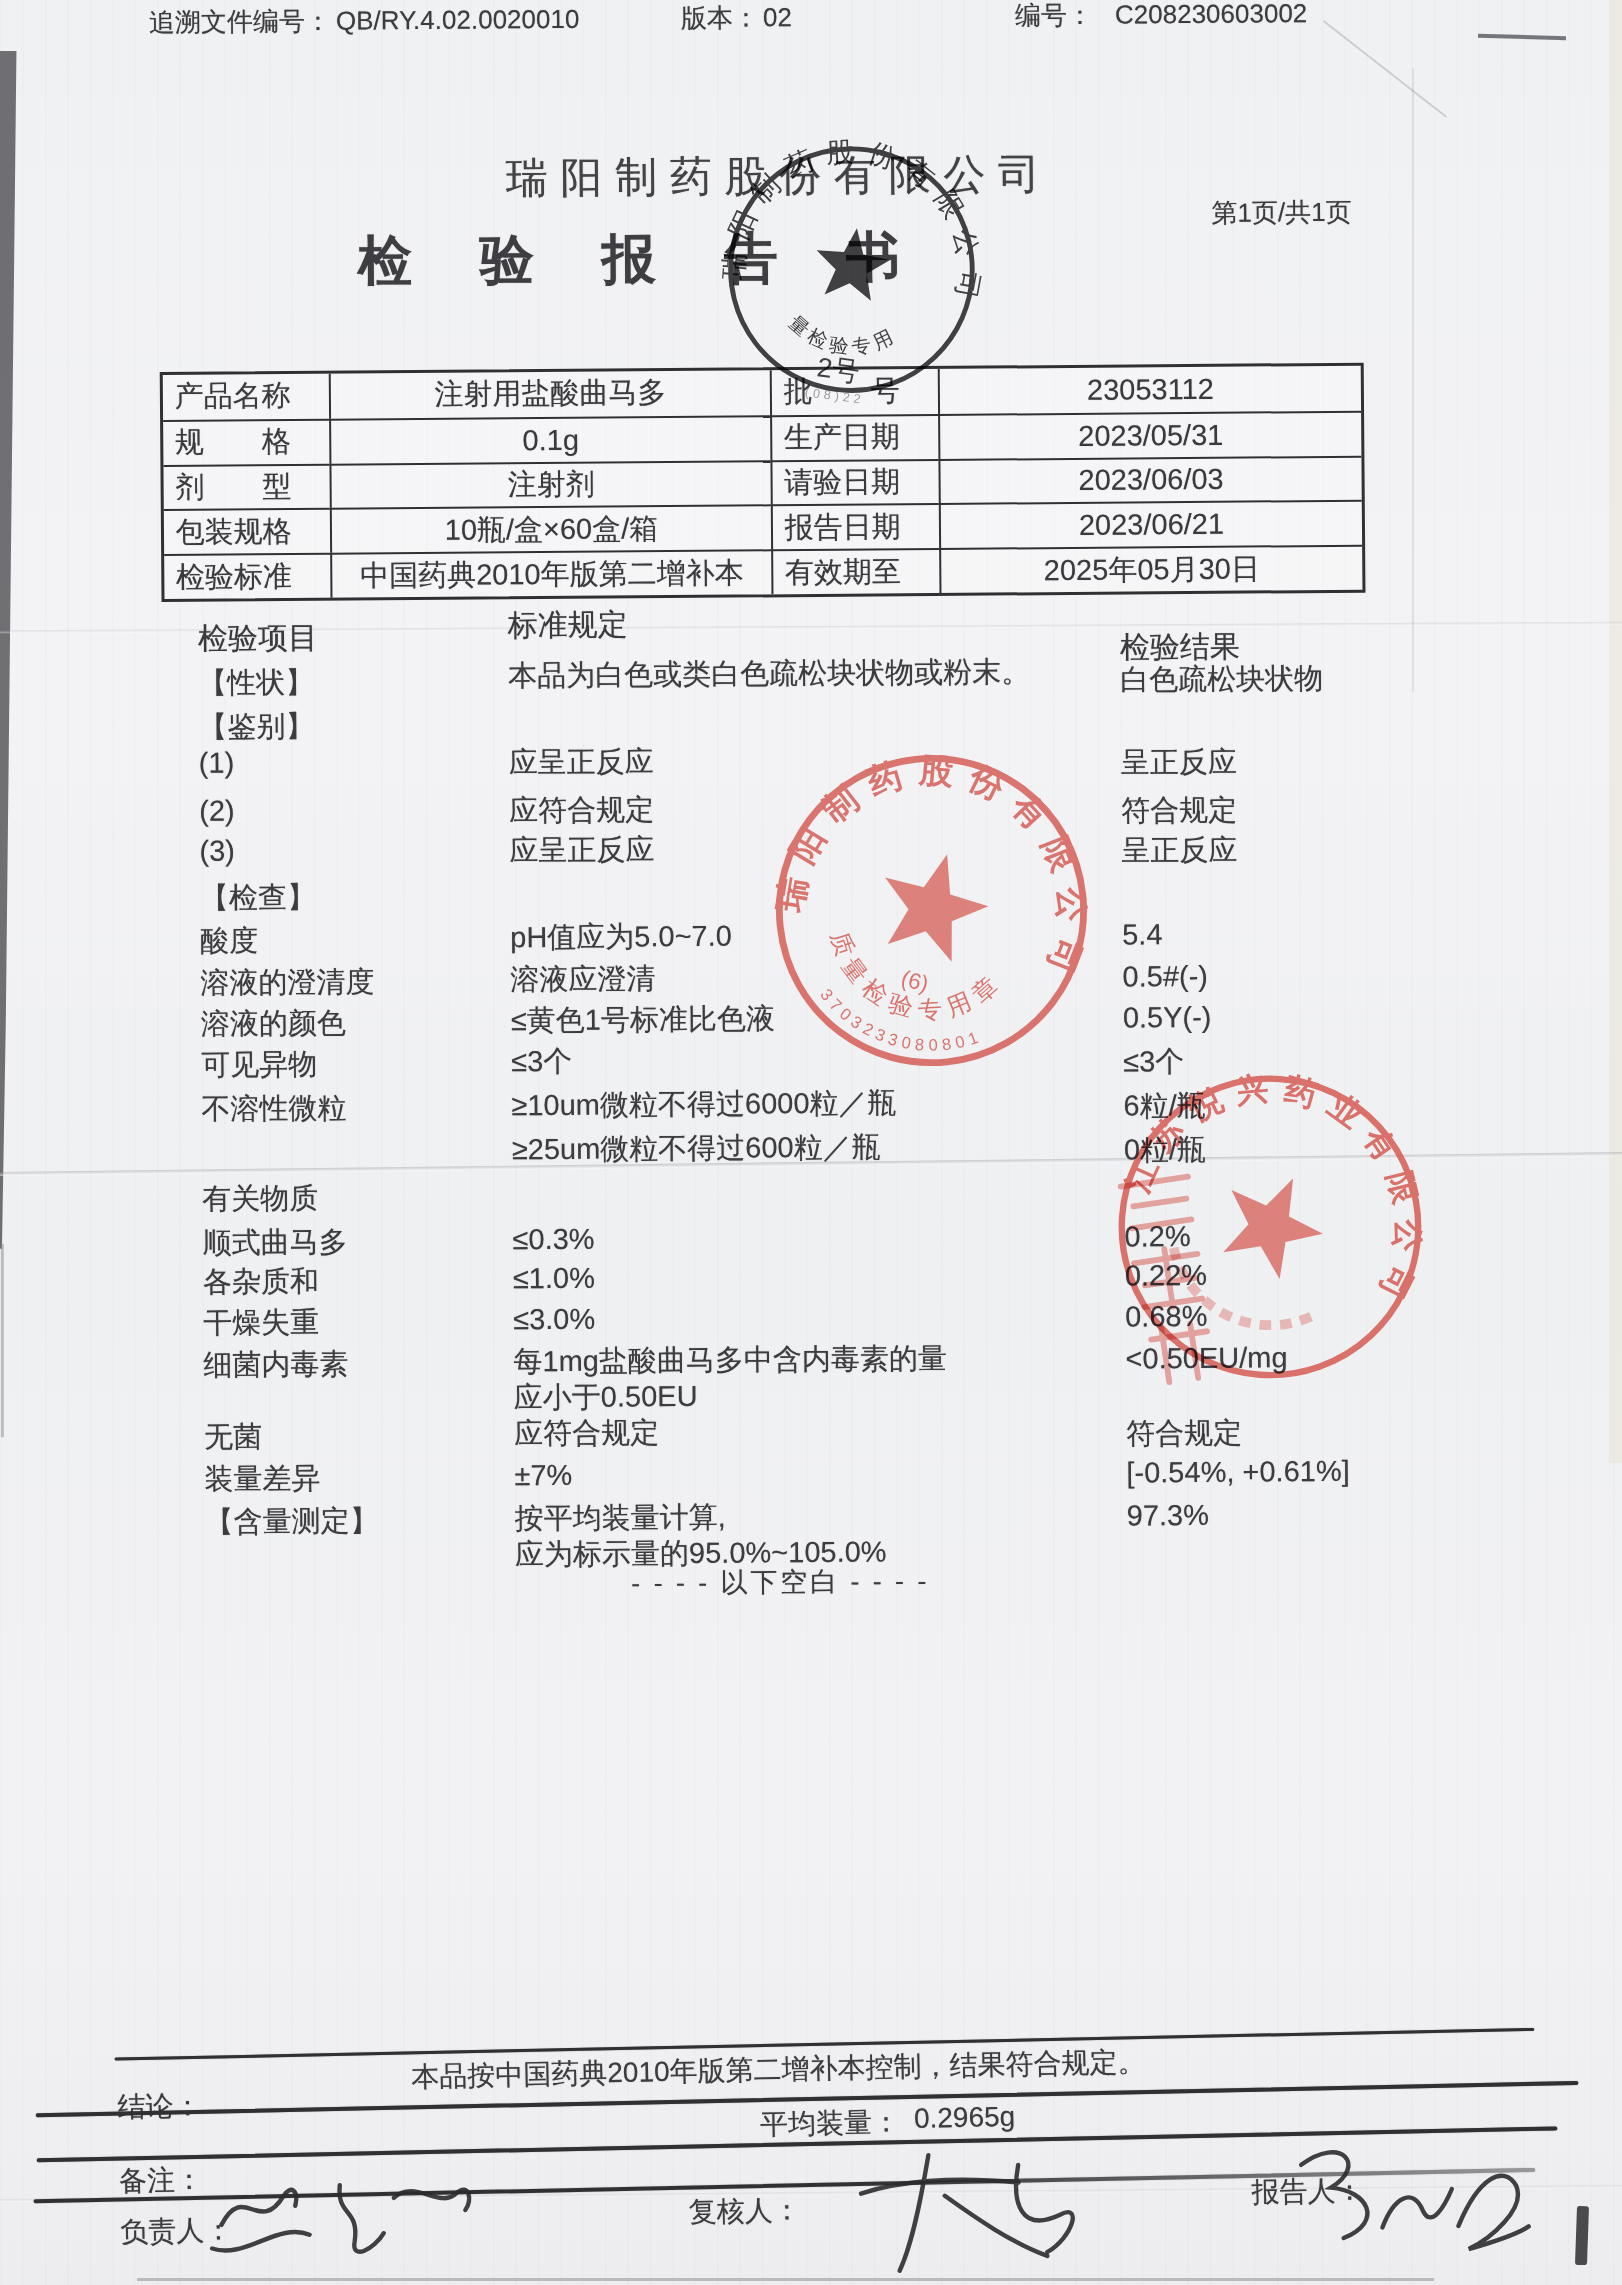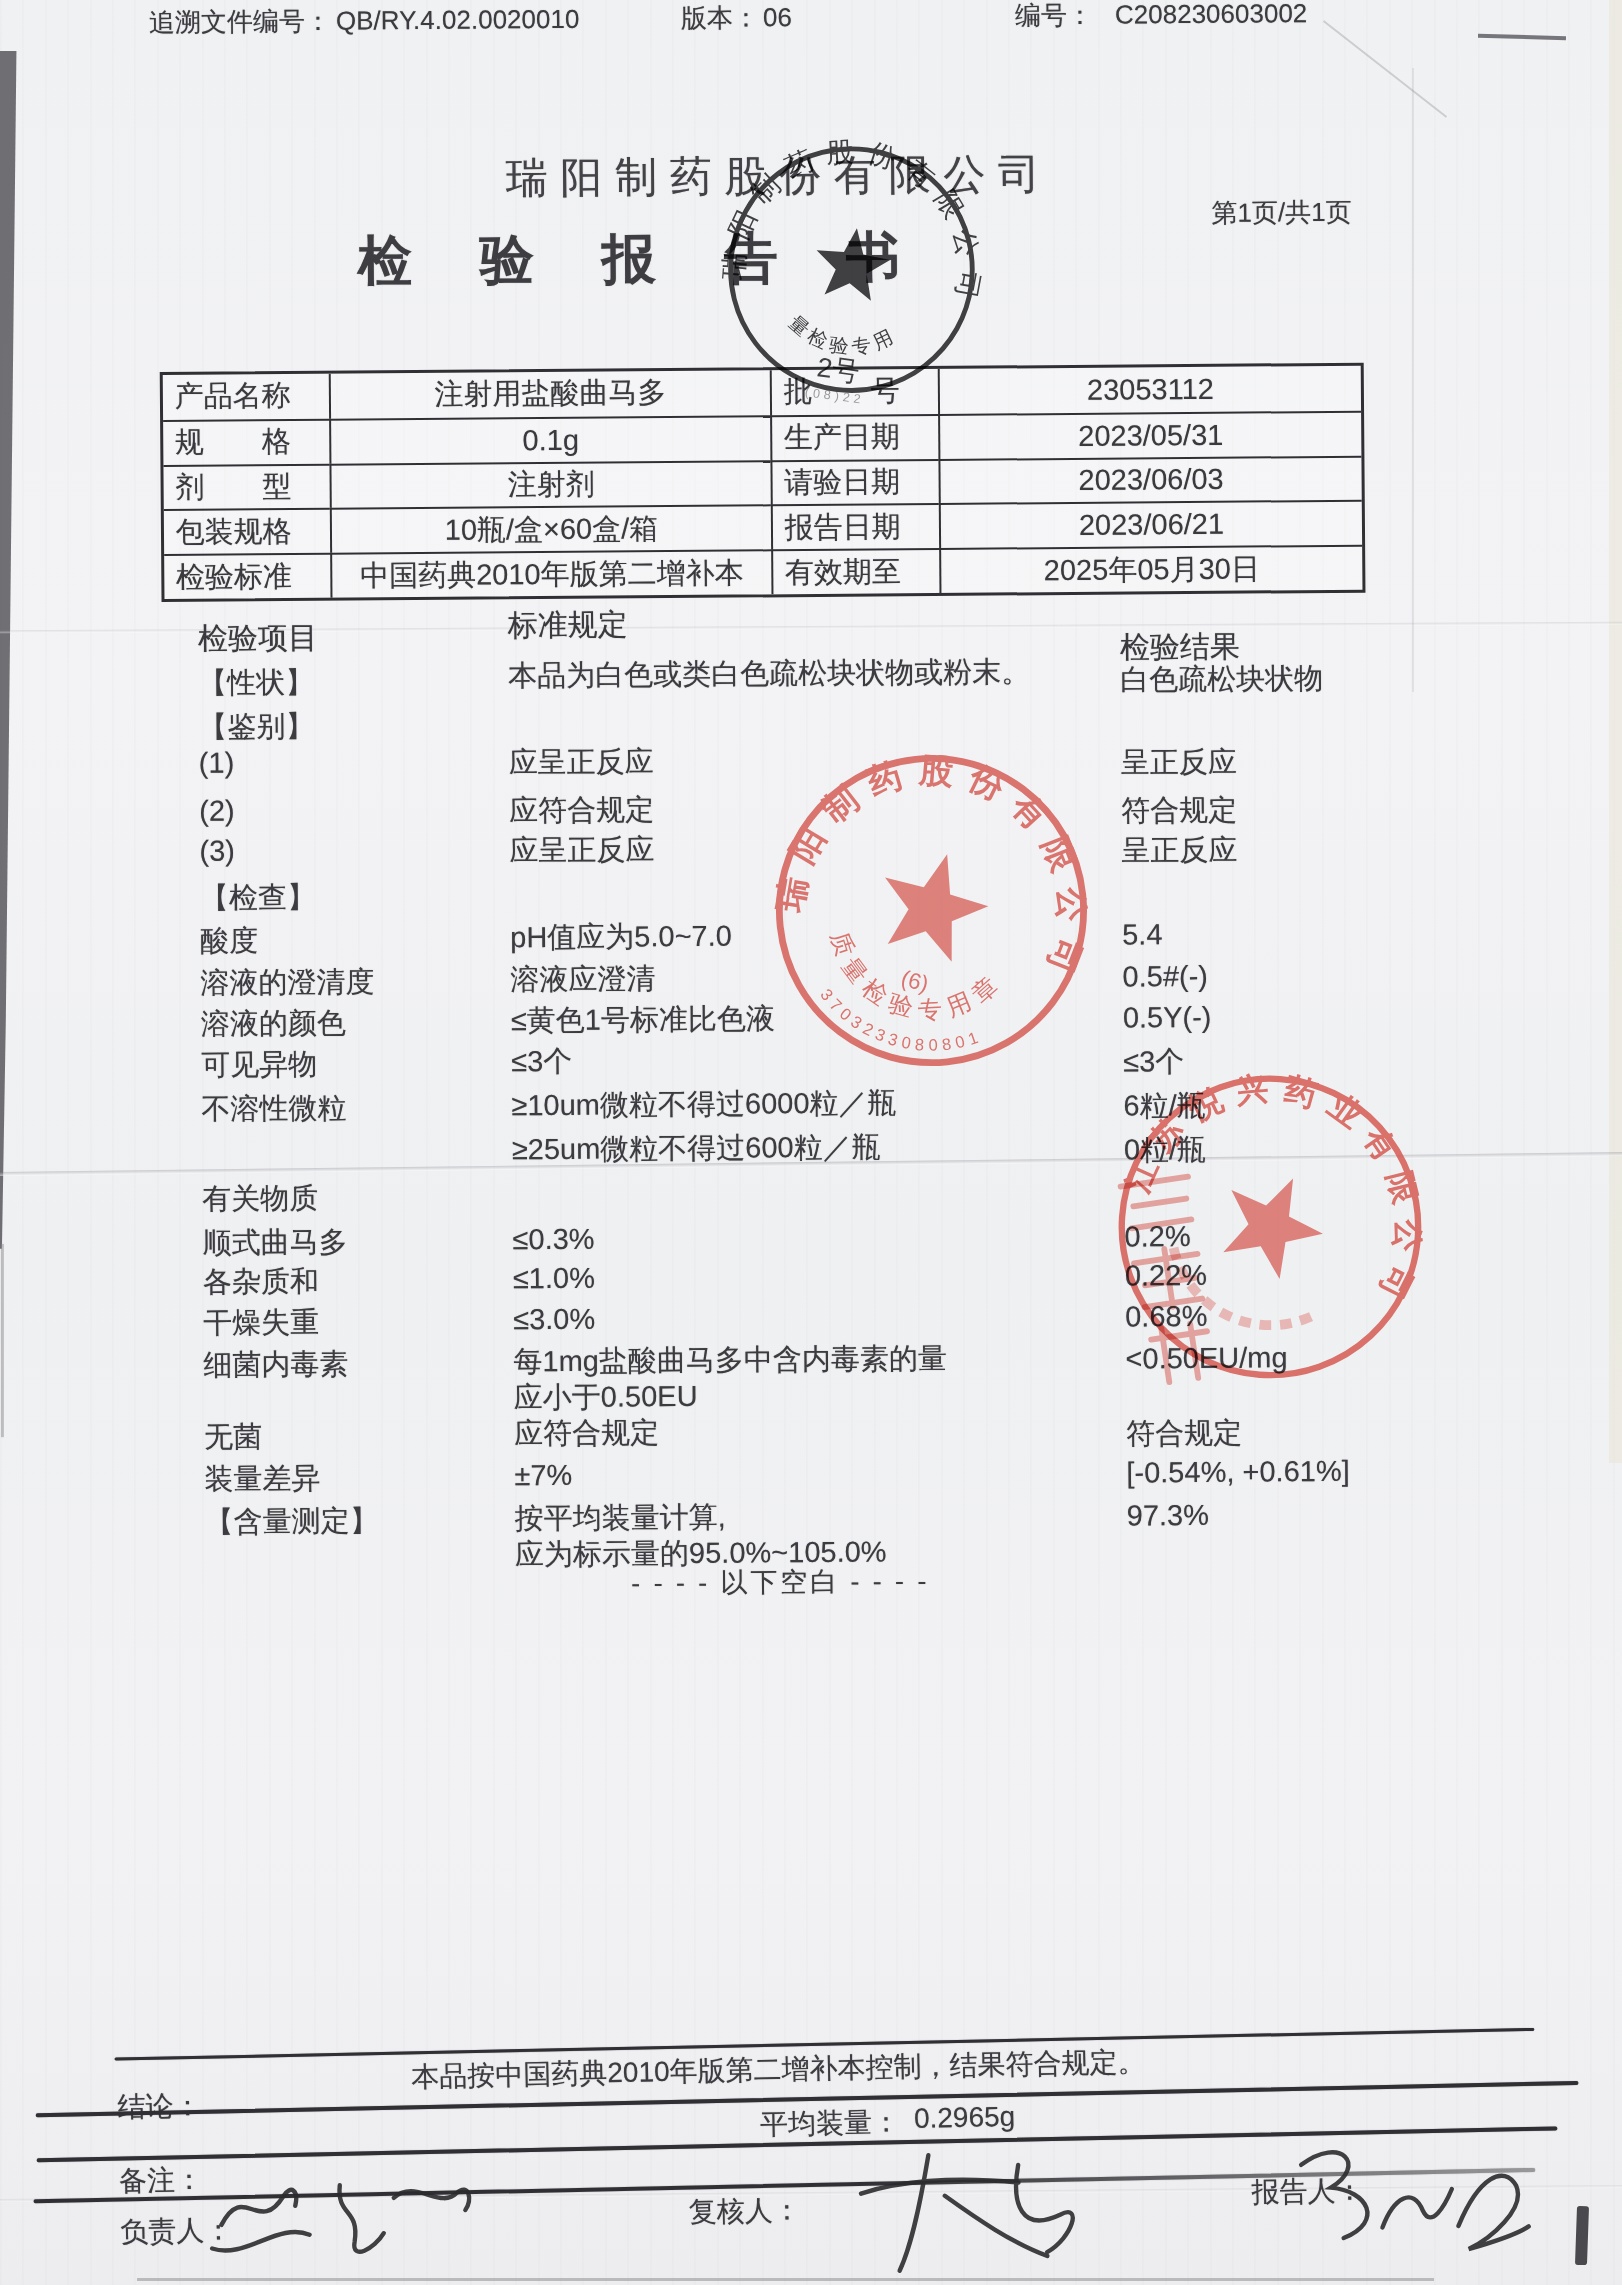--- a/index.html
+++ b/index.html
@@ -75,21 +75,21 @@
 <div class="rot">
 
   <div class="txt company">瑞阳制药股份有限公司</div>
   <div class="txt rtitle">检验报告书</div>
   <div class="txt pagelab">第1页/共1页</div>
 
   <div class="traceline">
     <span class="txt" style="left:156px;top:0;">追溯文件编号：</span>
     <span class="txt" style="left:343px;top:2px;">QB/RY.4.02.0020010</span>
     <span class="txt" style="left:688px;top:0;">版本：</span>
-    <span class="txt" style="left:770px;top:2px;">06</span>
+    <span class="txt" style="left:770px;top:2px;">02</span>
     <span class="txt" style="left:1022px;top:0;">编号：</span>
     <span class="txt" style="left:1122px;top:2px;">C208230603002</span>
   </div>
 
   <div class="itable">
     <div class="lbl">产品名称</div>
     <div class="val">注射用盐酸曲马多</div>
     <div class="lbl">批　　号</div>
     <div class="val">23053112</div>
 

